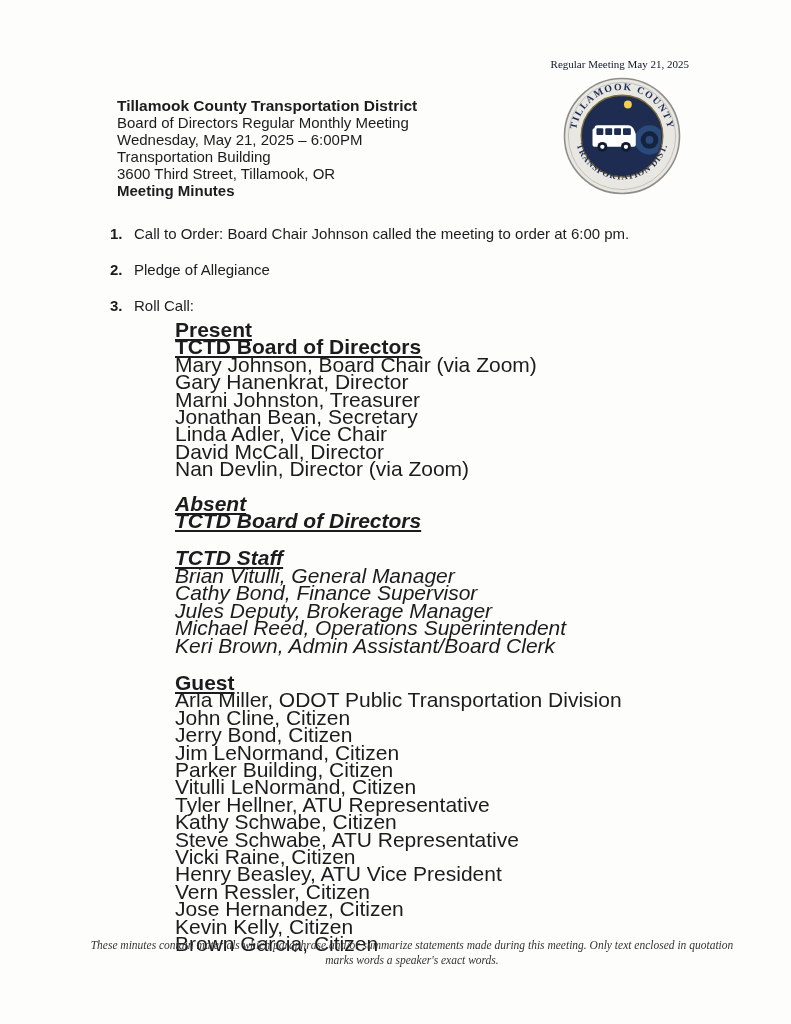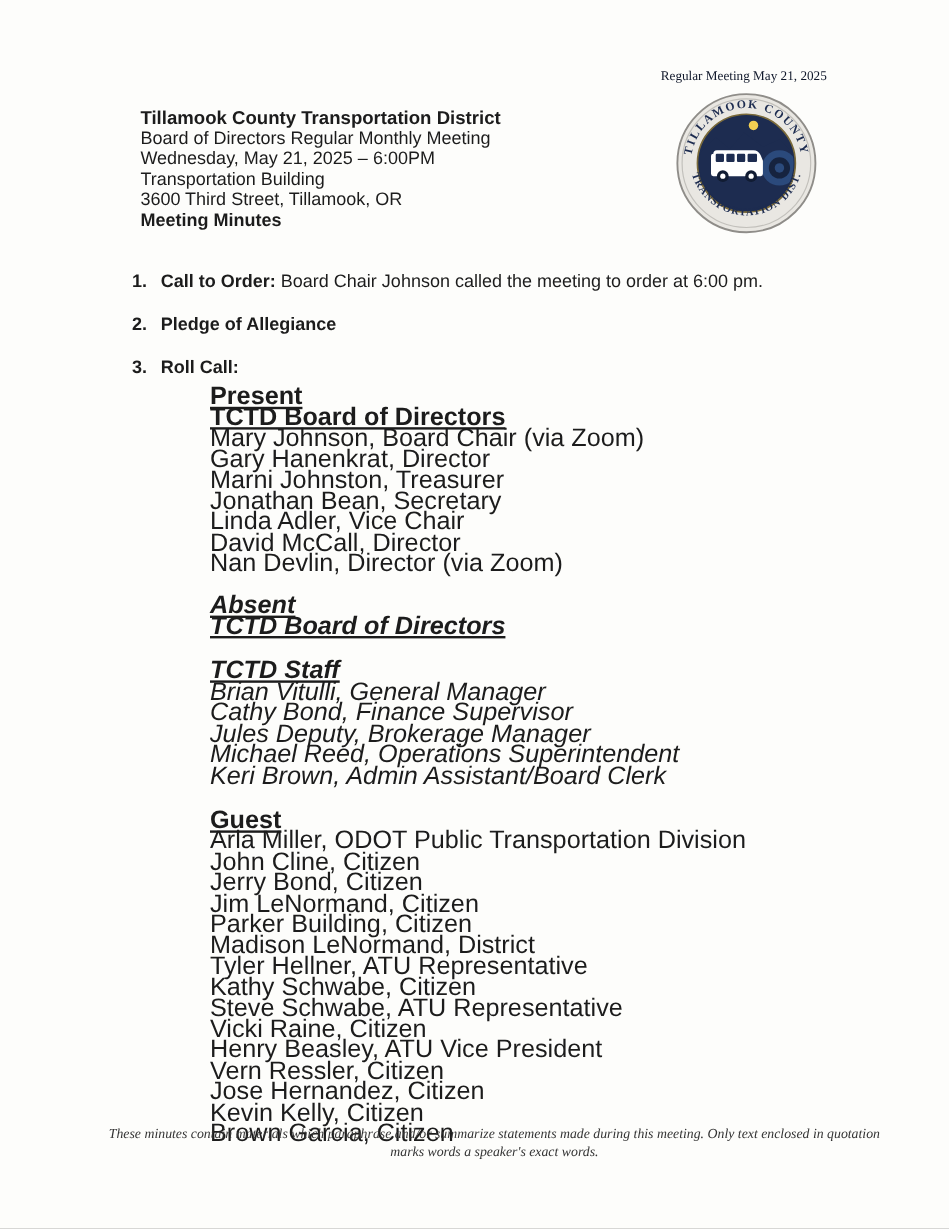--- a/index.html
+++ b/index.html
@@ -15,30 +15,30 @@
     overflow: hidden;
   }
   .meta-line {
     text-align: right;
     font-family: "Liberation Serif", serif;
     font-size: 11px;
     color: #0f172a;
     margin-bottom: 12px;
     padding-right: 2px;
   }
-  .header-row { display: flex; justify-content: space-between; align-items: center; }
+  .header-row { display: flex; justify-content: space-between; align-items: flex-end; }
   .header-block { padding-left: 7px; font-size: 15px; line-height: 17px; }
   .doc-title { font-weight: bold; font-size: 15.5px; }
   .minutes-label { font-weight: bold; }
   .logo-wrap { margin-top: -5px; margin-right: 8px; }
 
   .agenda { margin-top: 26px; }
   .agenda-item { display: flex; margin-bottom: 18px; line-height: 18px; font-size: 15px; }
   .agenda-item .num { width: 24px; font-weight: bold; flex: 0 0 24px; }
-  .agenda-item b { font-weight: bold; }
+  .agenda-item b { font-weight: normal; }
 
   .roll-call { margin-left: 65px; margin-top: -12px; font-size: 21px; line-height: 17.4px; }
   .rc-group { margin-bottom: 17px; }
   .rc-group.gap-lg { margin-bottom: 20px; font-style: italic; }
   .rc-heading { font-weight: bold; text-decoration: underline; }
   .person { white-space: nowrap; }
 
   .footer {
     position: absolute;
     bottom: 56px; left: 0; right: 0;
@@ -168,21 +168,21 @@
 
     <div class="rc-group">
       <div class="rc-heading">Guest</div>
       <div>
 
       <div class="person">Arla Miller, ODOT Public Transportation Division</div>
           <div class="person">John Cline, Citizen</div>
           <div class="person">Jerry Bond, Citizen</div>
           <div class="person">Jim LeNormand, Citizen</div>
           <div class="person">Parker Building, Citizen</div>
-          <div class="person">Madison LeNormand, District</div>
+          <div class="person">Vitulli LeNormand, Citizen</div>
           <div class="person">Tyler Hellner, ATU Representative</div>
           <div class="person">Kathy Schwabe, Citizen</div>
           <div class="person">Steve Schwabe, ATU Representative</div>
           <div class="person">Vicki Raine, Citizen</div>
           <div class="person">Henry Beasley, ATU Vice President</div>
           <div class="person">Vern Ressler, Citizen</div>
           <div class="person">Jose Hernandez, Citizen</div>
           <div class="person">Kevin Kelly, Citizen</div>
           <div class="person">Brown Garcia, Citizen</div>
         </div>

